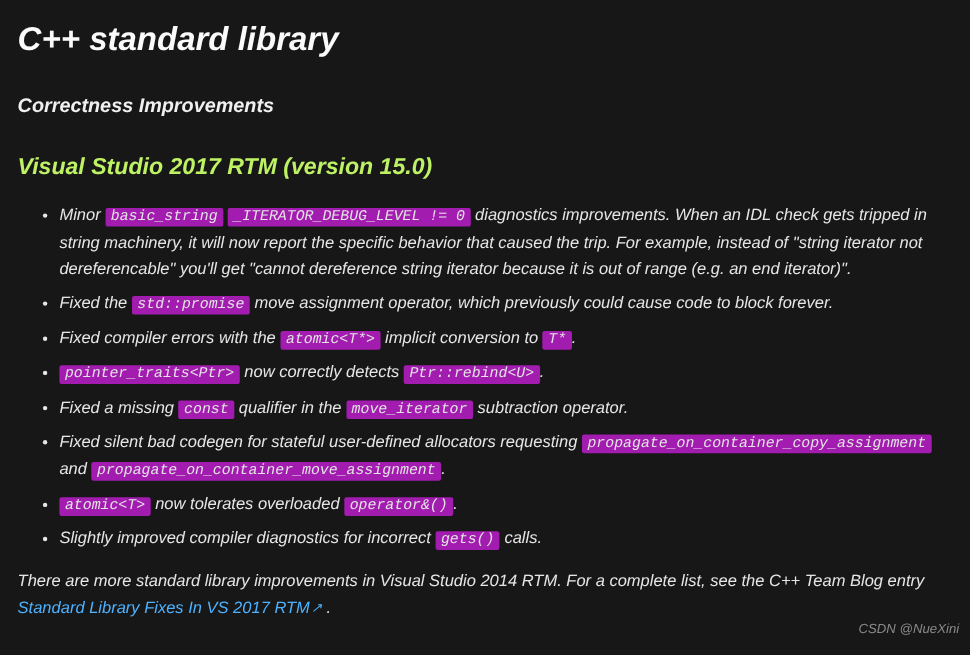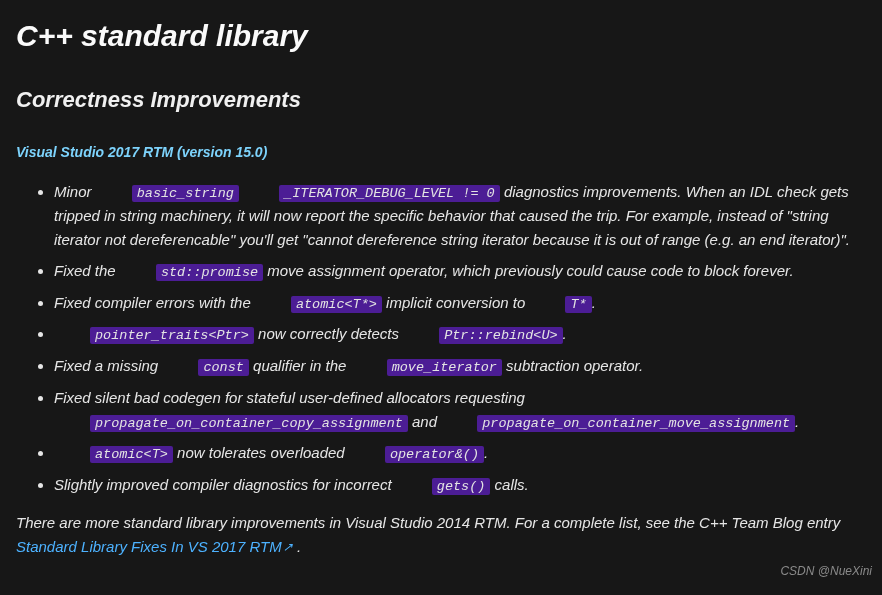--- a/index.html
+++ b/index.html
@@ -15,47 +15,46 @@
     overflow: hidden;
     position: relative;
   }
   h1 {
     font-size: 30px;
     font-weight: 600;
     color: #fafafa;
     margin-bottom: 22px;
   }
   h2 {
-    font-size: 22px;
+    font-size: 18px;
     font-weight: 600;
     color: #f0f0f0;
     margin-bottom: 24px;
   }
   h3 {
-    font-size: 14px;
+    font-size: 21px;
     font-weight: 700;
-    color: #7dd3fc;
+    color: #bef264;
     margin-bottom: 16px;
   }
   ul {
     padding-left: 38px;
     margin-bottom: 14px;
   }
   li {
     margin-bottom: 7px;
     color: #e6e6e6;
   }
   code {
     font-family: Consolas, "Courier New", monospace;
     font-size: 13.5px;
-    background: #4c1d95;
+    background: #a21caf;
     color: #e3e3e3;
     padding: 1px 5px;
     border-radius: 2px;
-    margin-left: 36px;
   }
   p.footer {
     color: #e6e6e6;
   }
   a.link {
     color: #4db2ff;
     text-decoration: none;
   }
   .ext-icon {
     display: inline-block;

